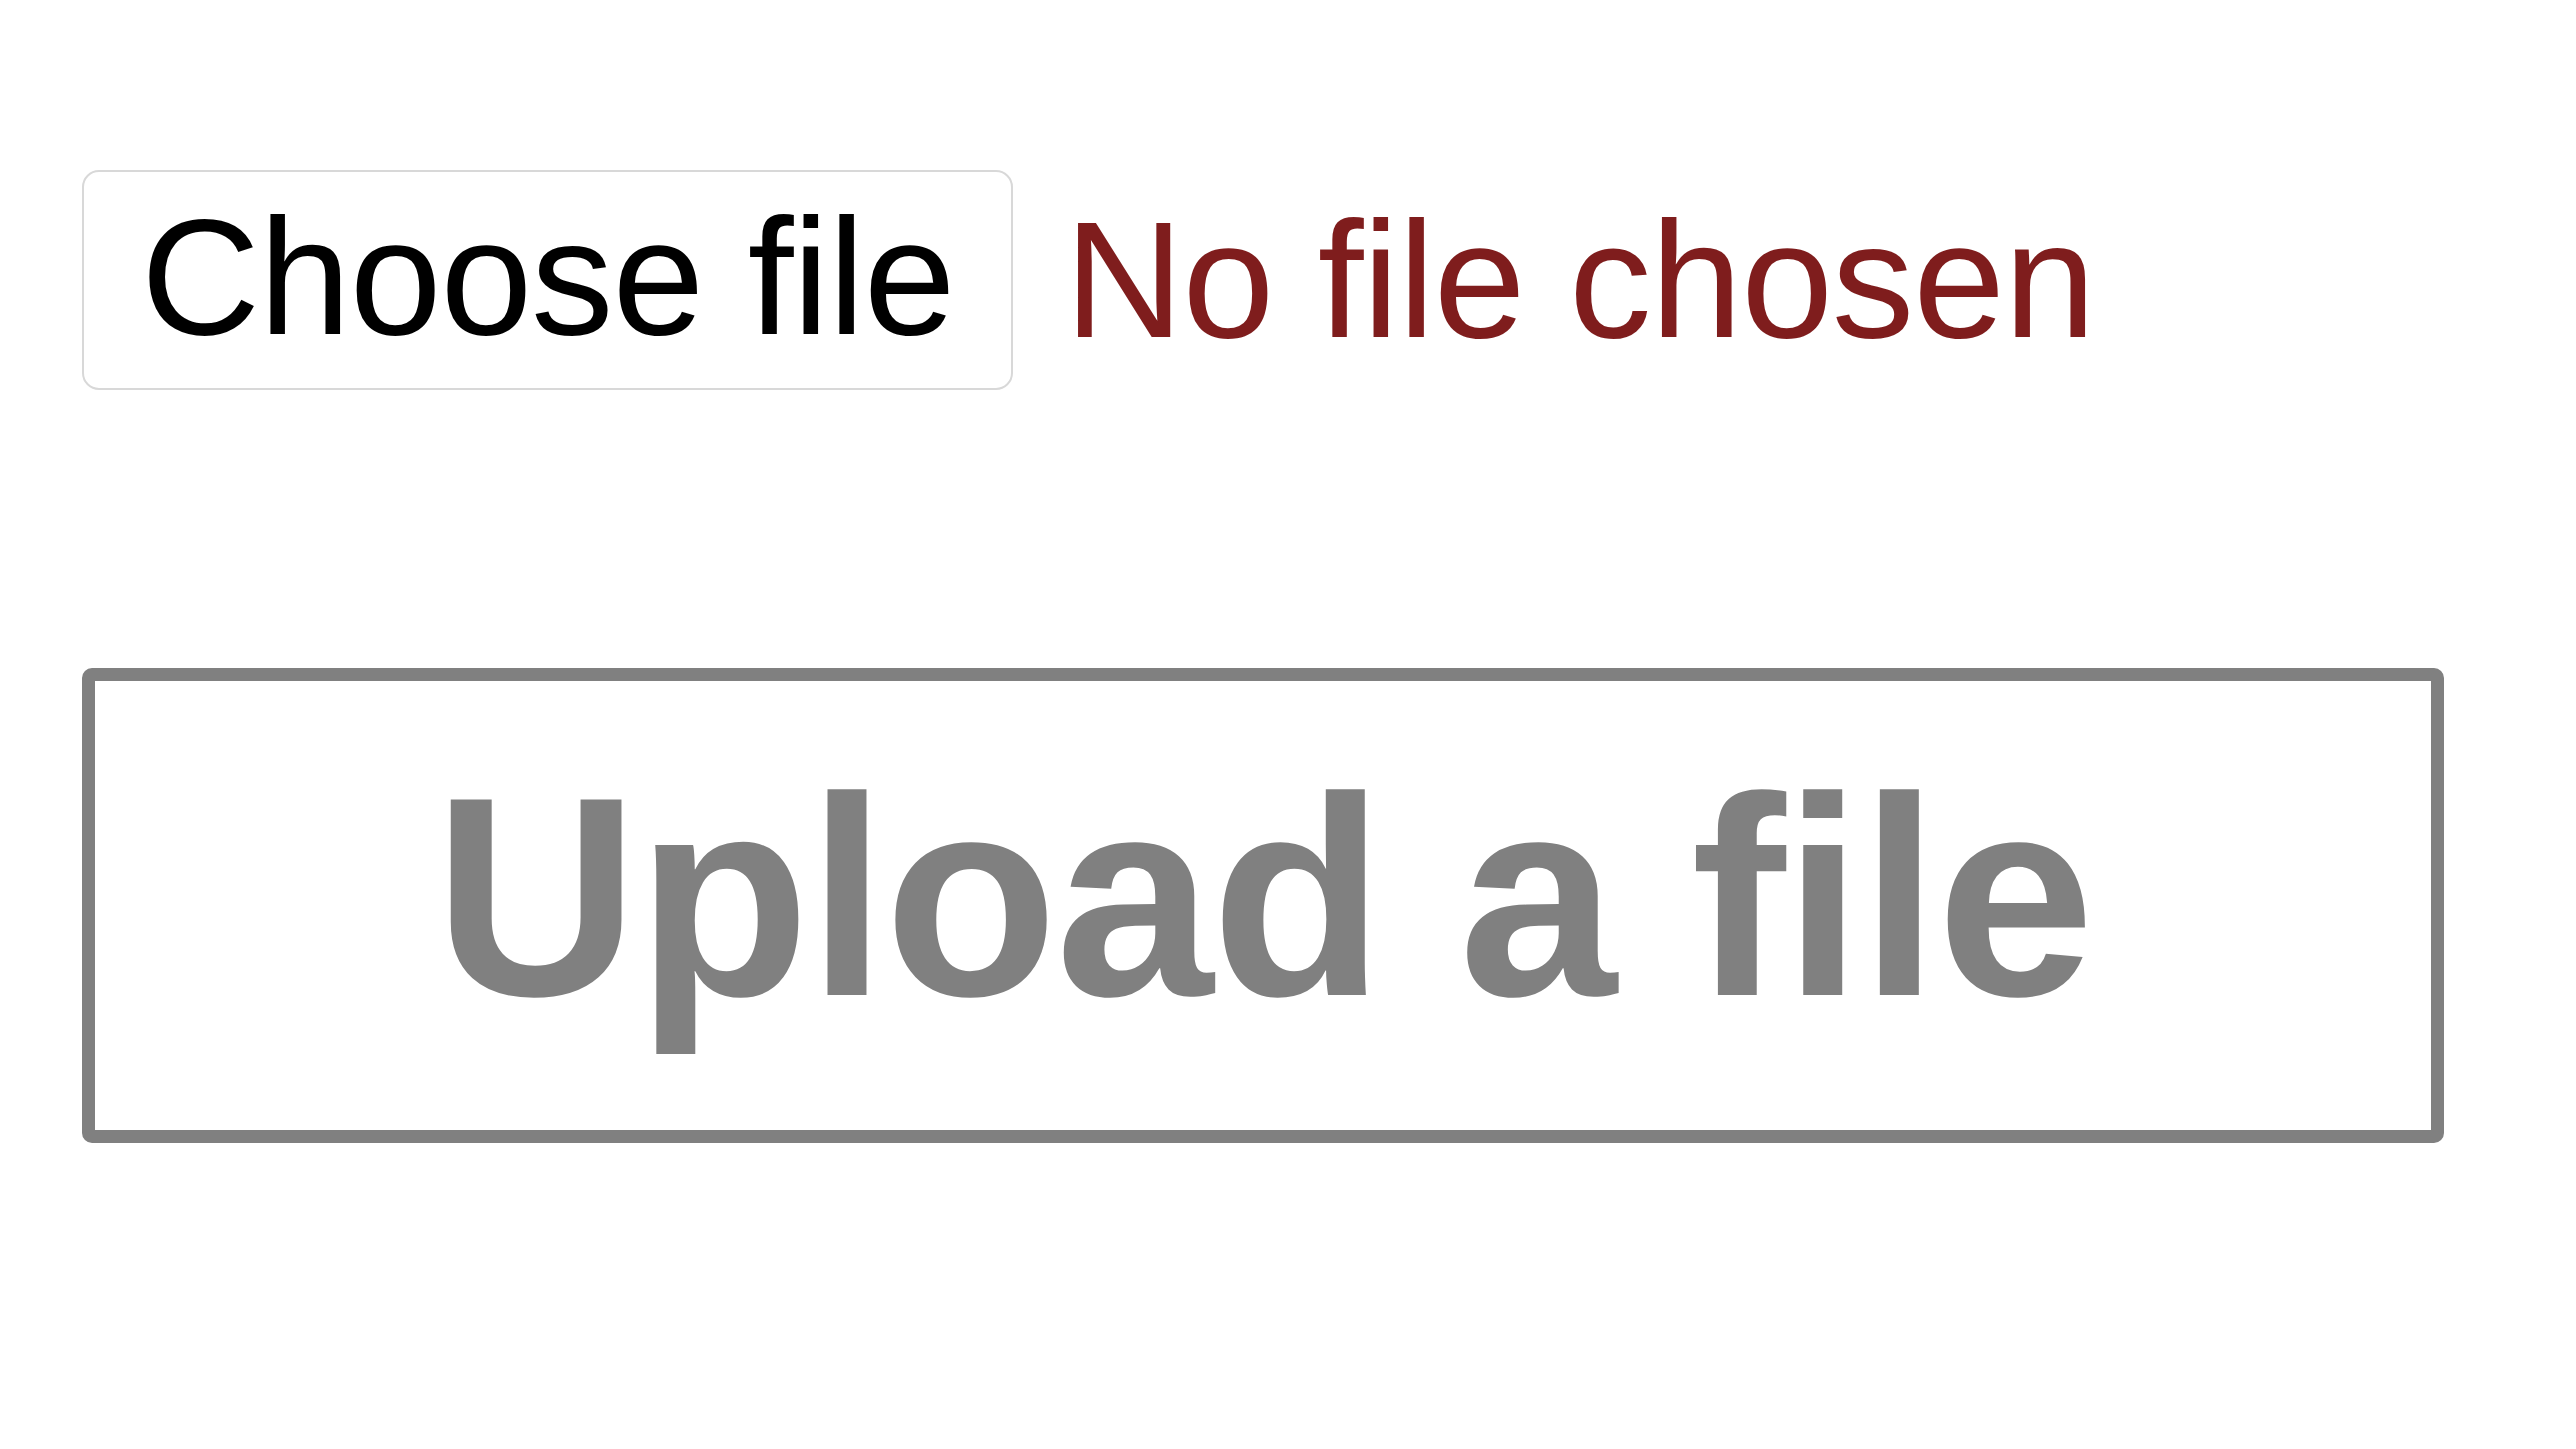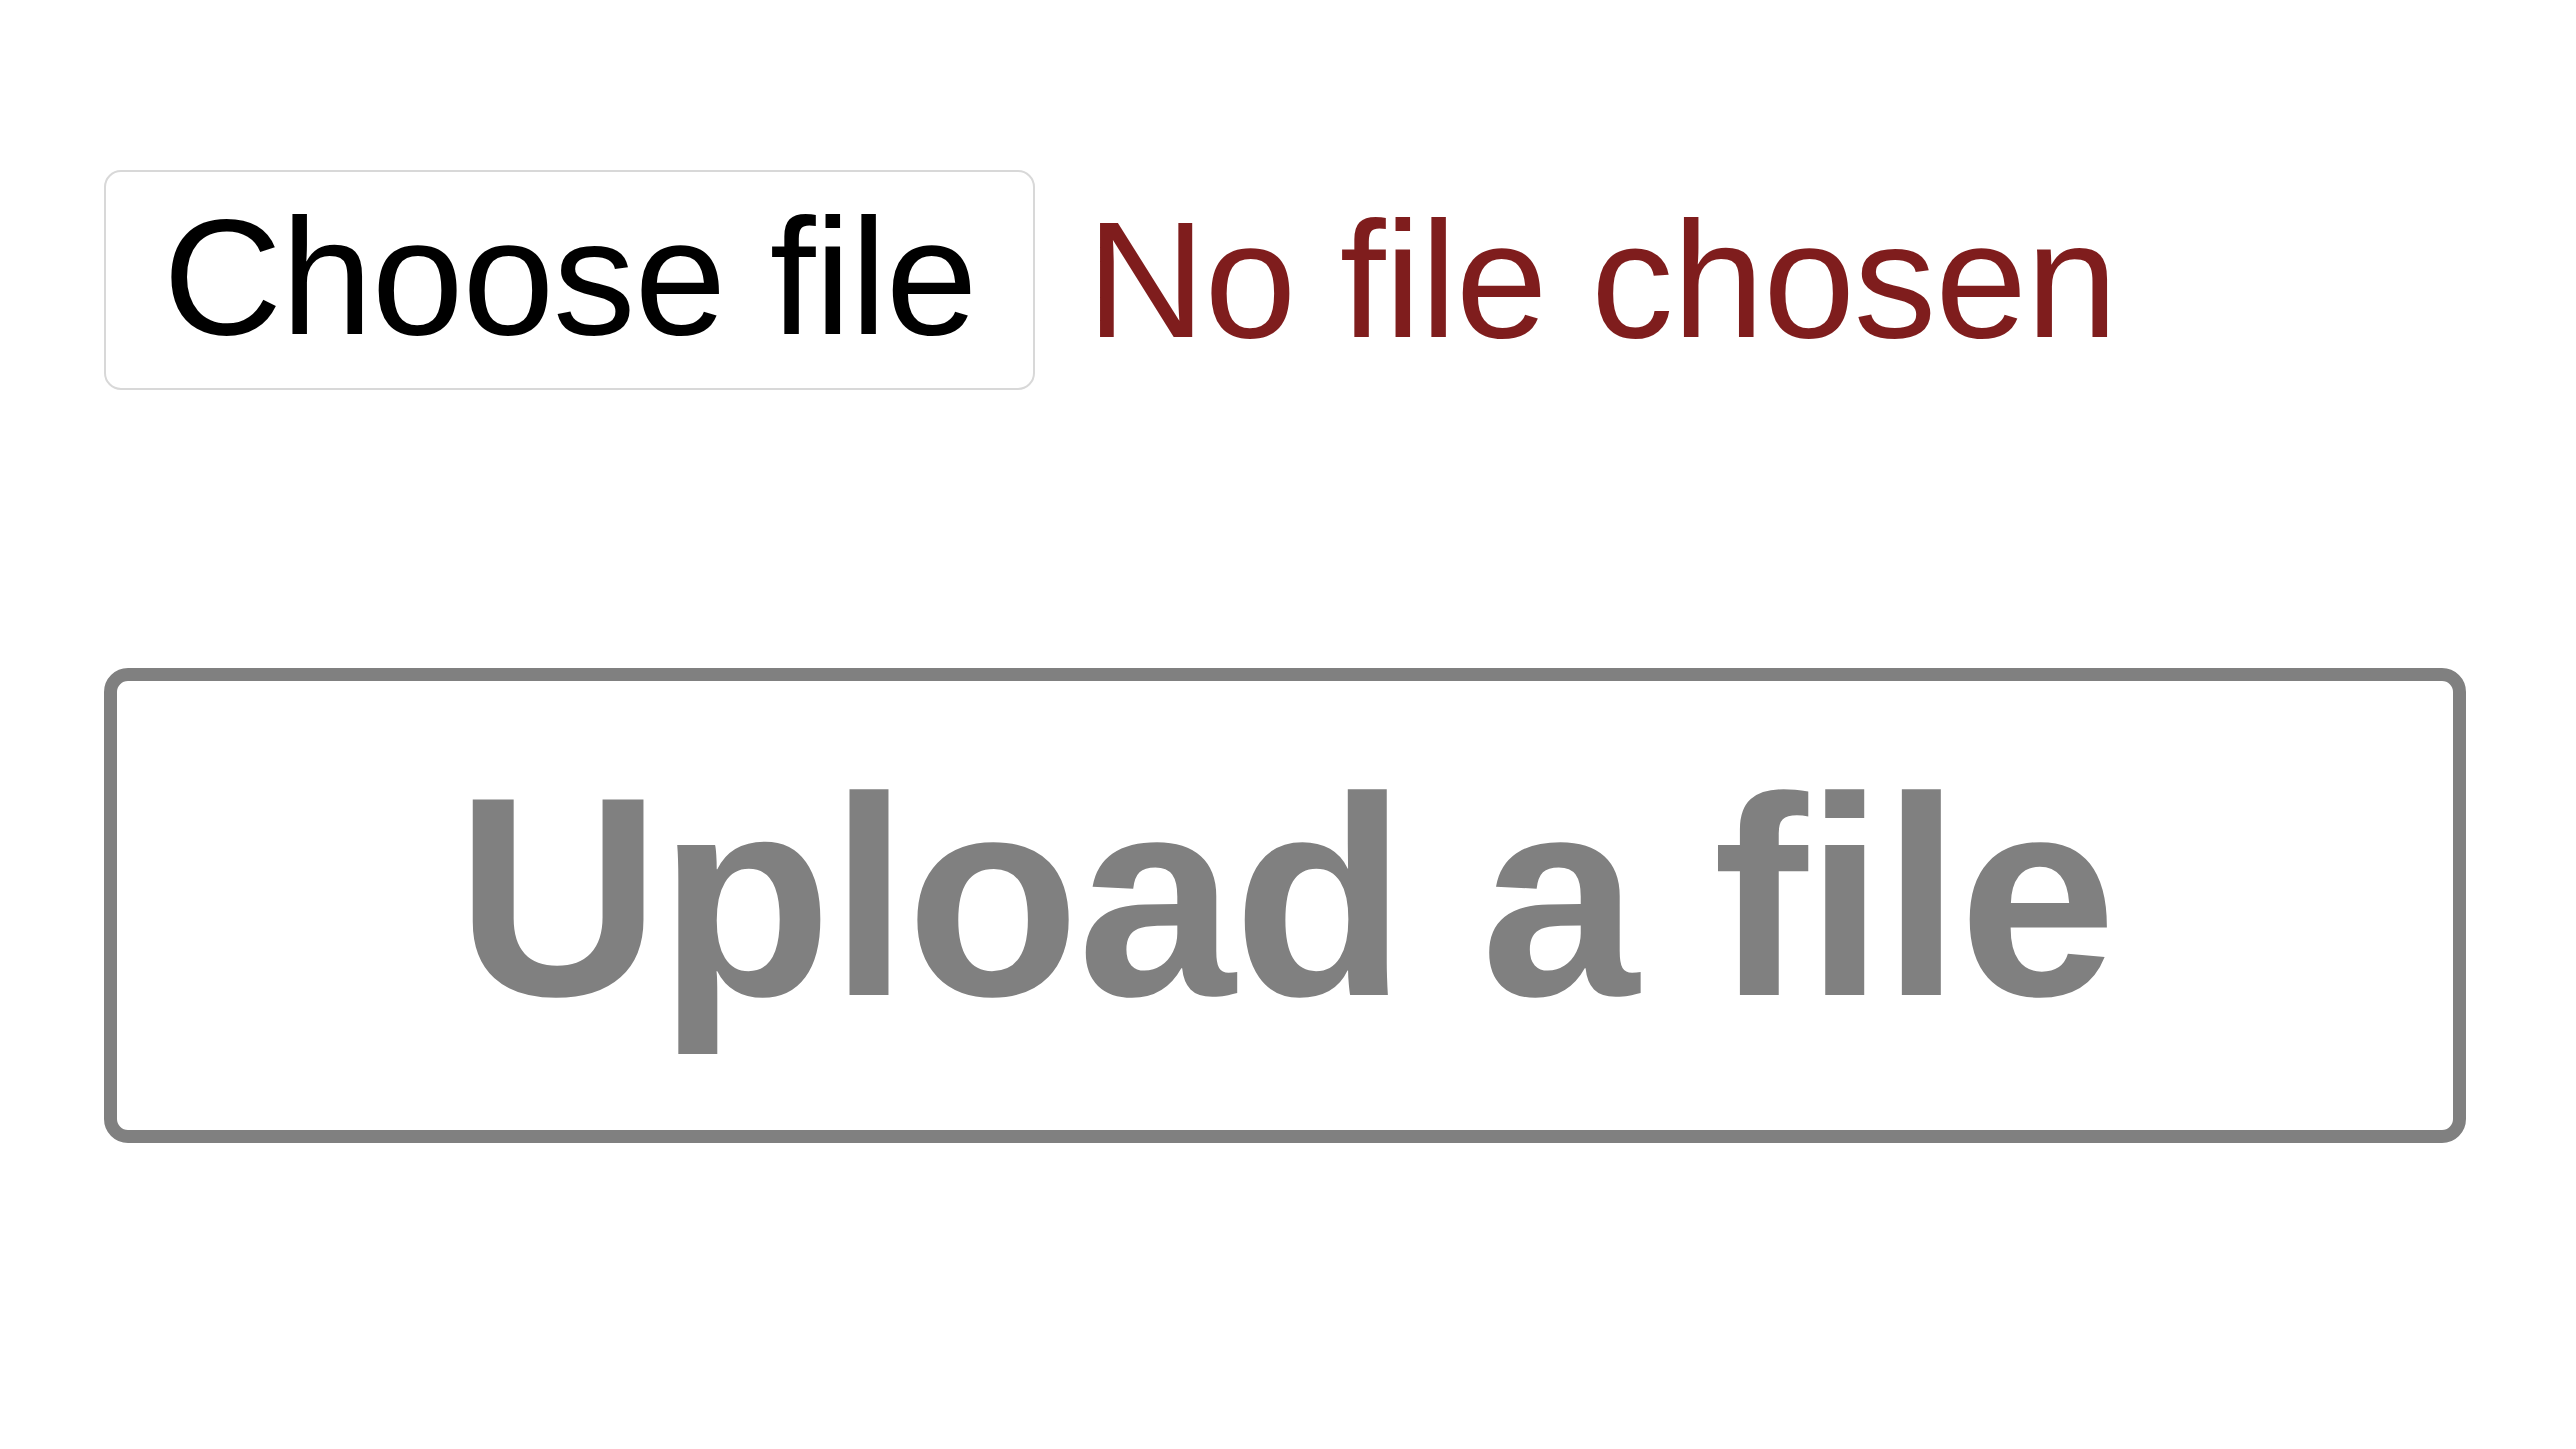--- a/index.html
+++ b/index.html
@@ -9,21 +9,21 @@
     }
     body {
       background: #ffffff;
       font-family: -apple-system, BlinkMacSystemFont, "Segoe UI", Helvetica, Arial, sans-serif;
       width: 2576px;
       height: 1450px;
       position: relative;
     }
     .container {
       padding-top: 170px;
-      padding-left: 104px;
+      padding-left: 82px;
     }
     .file-input-row {
       display: flex;
       align-items: center;
       gap: 51px;
     }
     .choose-file-btn {
       background: #ffffff;
       border: 2.3px solid #d8d8d8;
       border-radius: 17px;
@@ -39,21 +39,21 @@
     .file-status {
       font-size: 165px;
       color: #7f1d1d;
       font-weight: 400;
       letter-spacing: -1.1px;
     }
     .upload-btn {
       margin-top: 278px;
       background: #ffffff;
       border: 13.6px solid #808080;
-      border-radius: 24px;
+      border-radius: 10px;
       padding: 74px 0 91px 0;
       width: 2362px;
       font-size: 284px;
       line-height: 1;
       color: #808080;
       font-weight: 700;
       cursor: pointer;
       font-family: inherit;
       text-align: center;
       letter-spacing: -2.3px;

